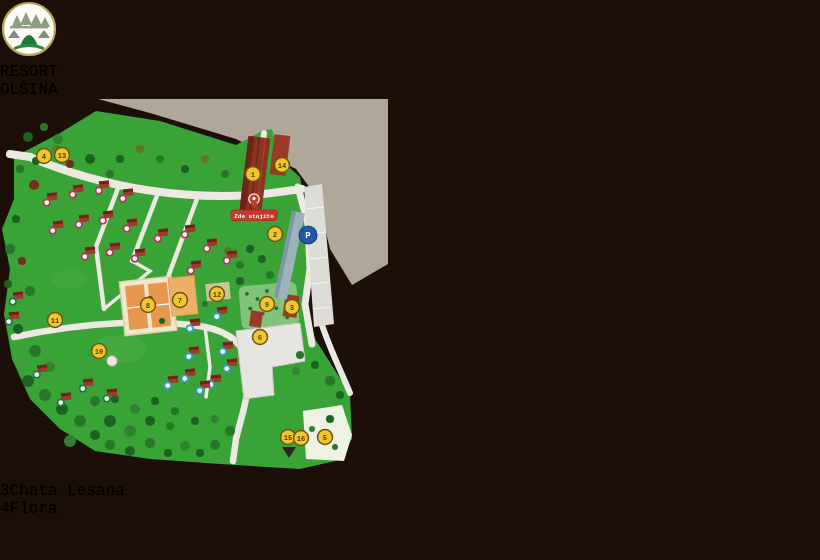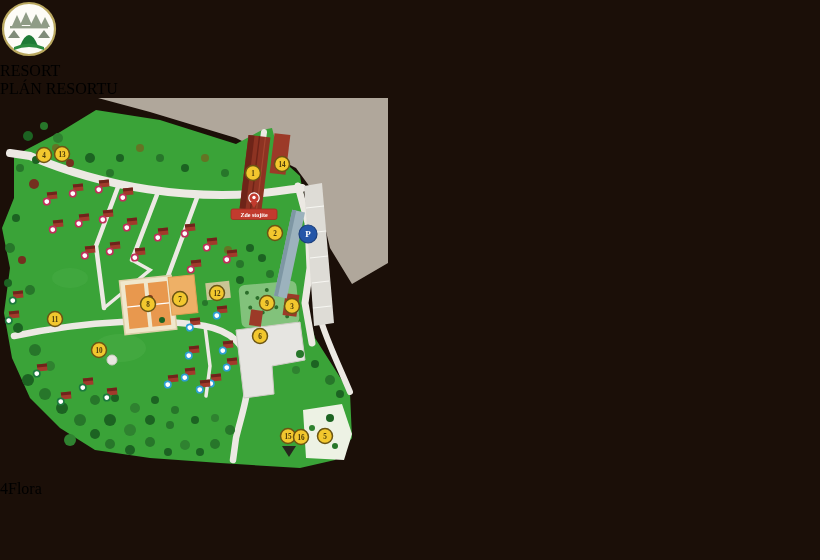--- a/index.html
+++ b/index.html
@@ -1,18 +1,18 @@
 <!DOCTYPE html>
 <html><head>
 <meta charset="utf-8">
 <style>
   html,body{margin:0;padding:0;background:#1b0f08;}
   *{box-sizing:border-box;}
   .scene{position:relative;width:820px;height:560px;overflow:hidden;
-    font-family:Liberation Serif, serif;
+    font-family:Liberation Mono, monospace;
     background:linear-gradient(100deg,#241308 0%,#31190d 22%,#452815 46%,#543категории 0;
     background:linear-gradient(100deg,#241308 0%,#31190d 22%,#452815 46%,#543category 0;
   }
   
   .wall{position:absolute;inset:0;
     background:linear-gradient(100deg,#241308 0%,#31190d 22%,#452815 46%,#54321d 68%,#5f3a23 84%,#68422a 100%);}
   .planks{position:absolute;inset:-20px;
     background:
       repeating-linear-gradient(180deg,
         rgba(255,255,255,0.04) 0 2px, transparent 2px 30px,
@@ -76,25 +76,25 @@
           <polygon points="38,38 44,30 50,38"></polygon>
         </g>
         <path d="M20,46 Q29,24 38,46 Z" fill="#1e7a35"></path>
         <path d="M14,47 Q29,40 44,47 L44,50 Q29,44 14,50 Z" fill="#2c8a3e"></path>
       </svg>
       <div class="logo-text">
         <div class="brand-top">
           <span>RESORT</span>
           <span class="brand-mark"></span>
         </div>
+        <div class="brand-name">OLŠINA</div>
       </div>
     </div>
 
     
-    <div class="title">PLÁN RESORTU</div>
 
     
     <svg class="map" width="388" height="378" viewBox="0 0 388 378">
 
       <polygon points="98,0 388,0 388,165 352,186 330,150 318,100 296,70 236,40 150,14" fill="#b0a79b"></polygon>
 
       <path fill="#3aa338" d="
         M14,58 L60,34 L96,12 L160,22 L236,46 L262,32 L272,30 L280,60 L300,78 L308,120
         L310,160 L304,200 L315,240 L350,295 L352,340 L335,362 L300,370 L220,365 L150,360
         L95,352 L60,330 L30,300 L12,260 L4,215 L10,170 L2,130 L14,100 Z"></path>
@@ -477,19 +477,20 @@
         <circle cx="254" cy="100" r="5.2" fill="#c23b2e" stroke="#ffffff" stroke-width="1.2"></circle>
         <circle cx="254" cy="99.5" r="1.7" fill="#ffffff"></circle>
         <polygon points="250.5,104 257.5,104 254,110" fill="#c23b2e"></polygon>
         <rect x="231" y="111" width="46" height="10.5" rx="2" fill="#c23b2e" stroke="#a32c22" stroke-width="0.8"></rect>
         <text x="254" y="118.6" text-anchor="middle" font-size="6" font-weight="bold" fill="#ffffff">Zde stojíte</text>
       </g>
     </svg>
 
     
     <div class="legend" id="legend">
+        <div class="lrow"><span class="lnum">3</span><span class="ltext">Chata Lesana</span></div>
         <div class="lrow"><span class="lnum">4</span><span class="ltext">Flora</span></div>
       </div>
 
     <div class="sheen"></div>
   </div>
 
 </div>
 
 </body></html>

